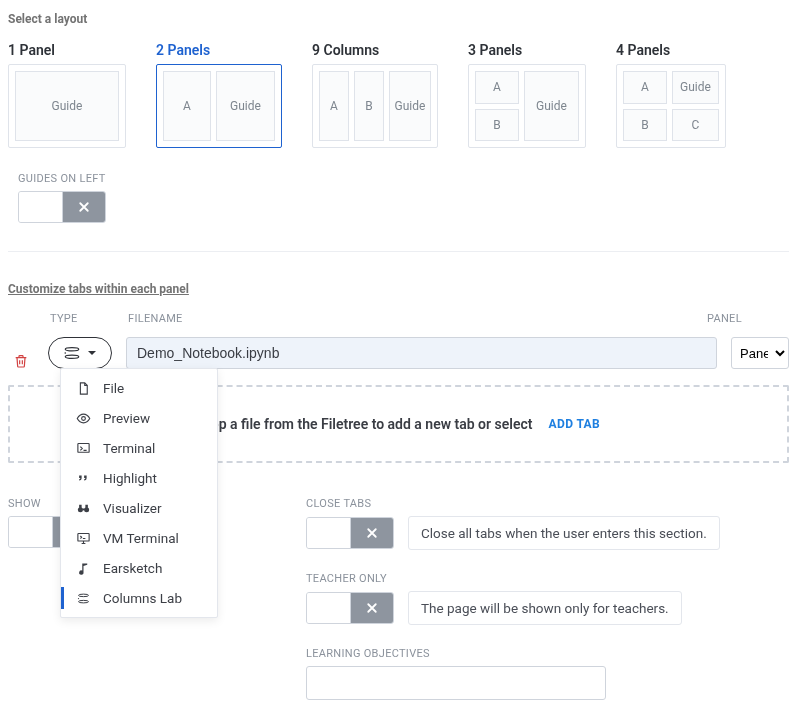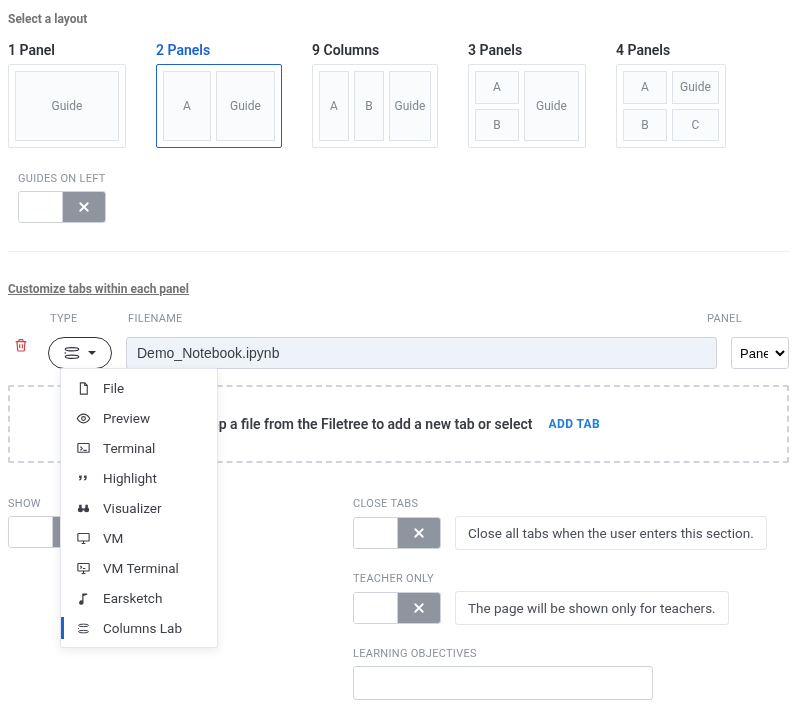--- a/index.html
+++ b/index.html
@@ -94,21 +94,21 @@
   .toggle .mark.x { background: #8e959f; color: #fff; }
   .toggle.off .mark { background: #8e959f; }
 
   
   .tab-header-row { display: flex; align-items: flex-end; gap: 14px; padding: 0 2px; }
   .col-del { width: 26px; }
   .col-type { width: 64px; }
   .col-file { flex: 1; }
   .col-panel { width: 80px; }
 
-  .tab-row { display: flex; align-items: flex-start; gap: 14px; margin-top: 6px; }
+  .tab-row { display: flex; align-items: flex-end; gap: 14px; margin-top: 6px; }
   .trash-btn { width: 26px; display:flex; justify-content:center; color:#d24242; cursor:pointer; }
   .type-pill {
     width: 64px; height: 32px;
     border: 1px solid #2f3238;
     border-radius: 16px;
     display:flex; align-items:center; justify-content:center;
     gap: 6px; cursor:pointer; background:#fff;
   }
   .type-pill svg.jl { width: 18px; height: 14px; }
   .type-pill svg.caret { width: 10px; height: 10px; }
@@ -153,21 +153,21 @@
   .menu-item.selected::before {
     content:""; position:absolute; left:0; top:4px; bottom:4px; width:3px; background:#1e62d0;
   }
   .menu-item .mi-icon { width:16px; display:flex; justify-content:center; color:#3c3f46; }
   .menu-item .mi-icon svg { width:15px; height:15px; }
 
   
   .bottom-grid { display:flex; gap:48px; margin-top: 34px; align-items:flex-start; }
   .left-bottom { width: 250px; }
   .right-bottom { flex:1; }
-  .setting-row { margin-bottom: 22px; margin-left: 47px; }
+  .setting-row { margin-bottom: 22px; }
   .setting-body { display:flex; align-items:center; gap:14px; }
   .desc-box {
     border:1px solid #e3e6ec; border-radius:3px;
     padding: 8px 12px; font-size:13.5px; color:#4a4e57;
   }
   .text-input {
     width: 300px; height:34px;
     border:1px solid #cfd4dc; border-radius:3px; padding:0 8px;
   }
 </style>
@@ -313,29 +313,20 @@
     <span class="mi-icon">
         <svg viewBox="0 0 24 24" fill="currentColor">
           <circle cx="7" cy="14" r="4"></circle>
           <circle cx="17" cy="14" r="4"></circle>
           <rect x="10" y="12" width="4" height="3"></rect>
           <rect x="5" y="6" width="4" height="5"></rect>
           <rect x="15" y="6" width="4" height="5"></rect>
         </svg>
       </span>
     <span>Visualizer</span>
-  </div>
-  <div class="menu-item">
-    <span class="mi-icon">
-        <svg viewBox="0 0 24 24" fill="none" stroke="currentColor" stroke-width="1.8">
-          <rect x="3" y="4" width="18" height="12" rx="1"></rect>
-          <path d="M9 20h6M12 16v4"></path>
-        </svg>
-      </span>
-    <span>VM</span>
   </div>
   <div class="menu-item">
     <span class="mi-icon">
         <svg viewBox="0 0 24 24" fill="none" stroke="currentColor" stroke-width="1.8">
           <rect x="3" y="4" width="18" height="12" rx="1"></rect>
           <path d="M7 8l2 2-2 2M11 12h4M9 20h6M12 16v4"></path>
         </svg>
       </span>
     <span>VM Terminal</span>
   </div>

